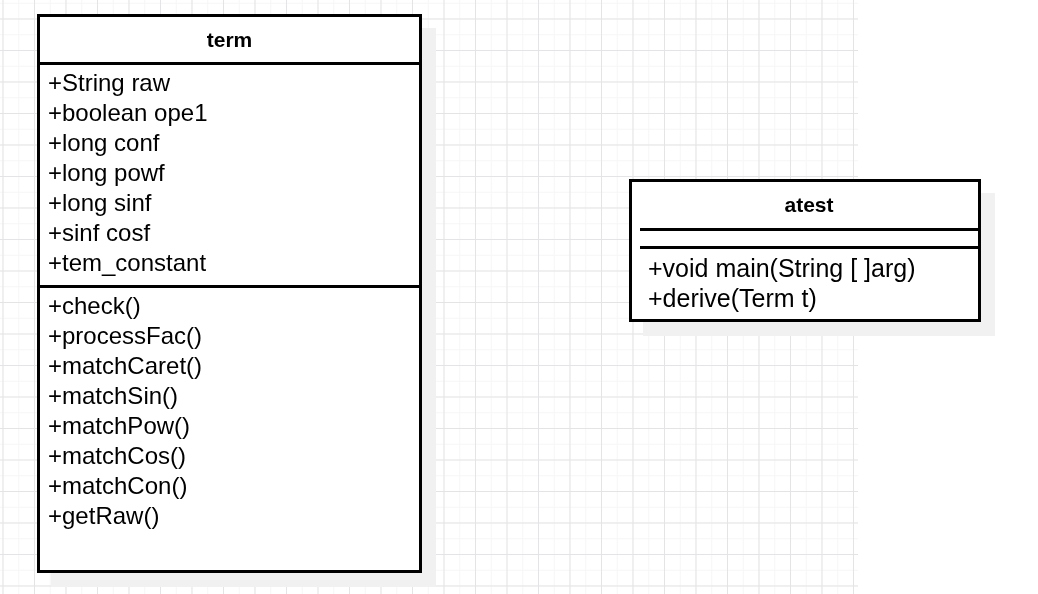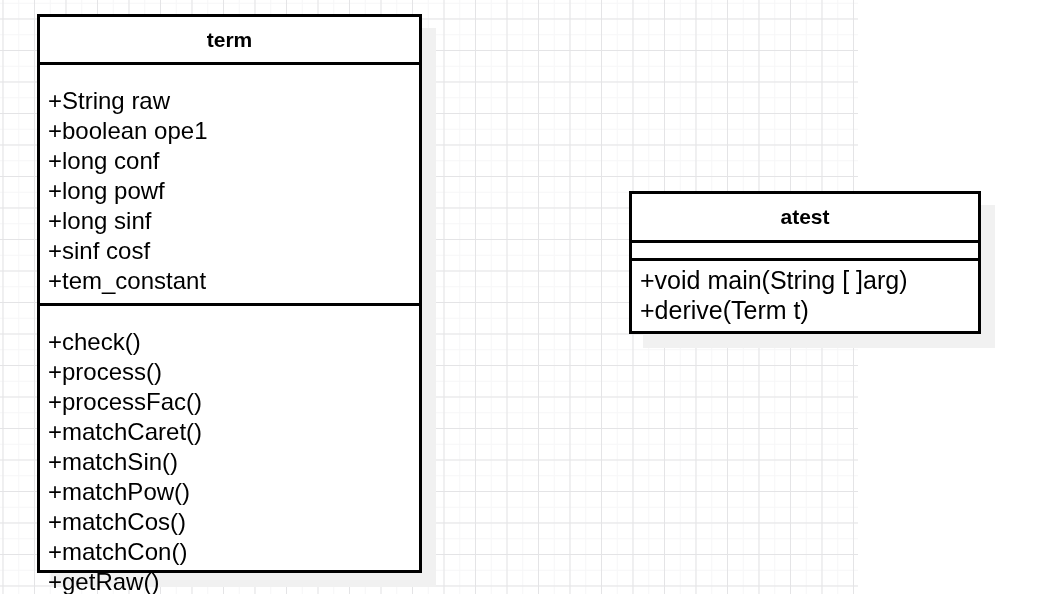--- a/index.html
+++ b/index.html
@@ -76,33 +76,34 @@
     top: 14px;
     width: 385px;
     height: 559px;
   }
   #class-term .uml-title {
     height: 45px;
     line-height: 45px;
     font-size: 21px;
   }
   #class-term .uml-compartment {
-    padding: 21px 0 7px 8px;
+    padding: 3px 0 7px 8px;
   }
   #class-term .uml-member {
     font-size: 24px;
     line-height: 30px;
   }
 
   
   #class-atest {
     left: 629px;
-    top: 191px;
+    top: 179px;
     width: 352px;
     height: 143px;
+    padding-left: 8px;
   }
   #class-atest .uml-title {
     height: 46px;
     line-height: 46px;
     font-size: 21px;
   }
   #class-atest .uml-compartment {
     padding: 4px 0 6px 8px;
   }
   #class-atest .uml-compartment.empty {
@@ -127,21 +128,20 @@
         <div class="uml-member">+boolean ope1</div>
         <div class="uml-member">+long conf</div>
         <div class="uml-member">+long powf</div>
         <div class="uml-member">+long sinf</div>
         <div class="uml-member">+sinf cosf</div>
         <div class="uml-member">+tem_constant</div>
       </div>
 
     <div class="uml-compartment" id="term-operations">
         <div class="uml-member">+check()</div>
-        <div class="uml-member">+process()</div>
         <div class="uml-member">+processFac()</div>
         <div class="uml-member">+matchCaret()</div>
         <div class="uml-member">+matchSin()</div>
         <div class="uml-member">+matchPow()</div>
         <div class="uml-member">+matchCos()</div>
         <div class="uml-member">+matchCon()</div>
         <div class="uml-member">+getRaw()</div>
       </div>
   </div>
 

